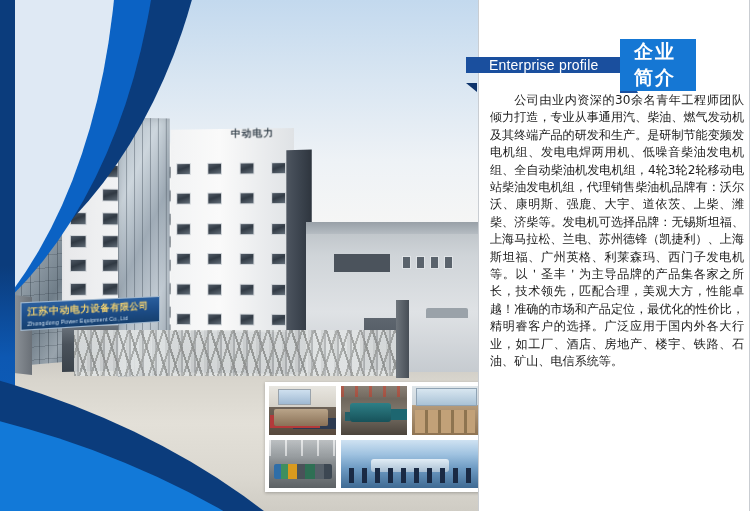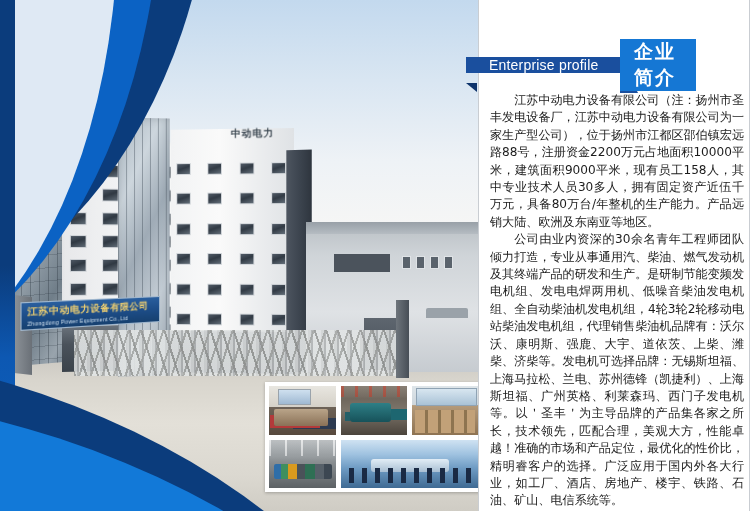--- a/index.html
+++ b/index.html
@@ -559,19 +559,18 @@
 
   <div id="panel">
 
     <div id="banner">
       <div id="banner-left">Enterprise profile</div>
       <div id="banner-right">企业简介</div>
       <div id="banner-fold"></div>
     </div>
 
     <div id="copy">
-      <p>江苏中动电力设备有限公司（注：扬州市圣丰发电设备厂，江苏中动电力设备有限公司为一家生产型公司），位于扬州市江都区邵伯镇宏远路88号，注册资金2200万元占地面积10000平米，建筑面积9000平米，现有员工158人，其中专业技术人员30多人，拥有固定资产近伍千万元，具备80万台/年整机的生产能力。产品远销大陆、欧洲及东南亚等地区。</p>
       <p>公司由业内资深的30余名青年工程师团队倾力打造，专业从事通用汽、柴油、燃气发动机及其终端产品的研发和生产。是研制节能变频发电机组、发电电焊两用机、低噪音柴油发电机组、全自动柴油机发电机组，4轮3轮2轮移动电站柴油发电机组，代理销售柴油机品牌有：沃尔沃、康明斯、强鹿、大宇、道依茨、上柴、潍柴、济柴等。发电机可选择品牌：无锡斯坦福、上海马拉松、兰电、苏州德锋（凯捷利）、上海斯坦福、广州英格、利莱森玛、西门子发电机等。以＇圣丰＇为主导品牌的产品集各家之所长，技术领先，匹配合理，美观大方，性能卓越！准确的市场和产品定位，最优化的性价比，精明睿客户的选择。广泛应用于国内外各大行业，如工厂、酒店、房地产、楼宇、铁路、石油、矿山、电信系统等。</p>
     </div>
 
   </div>
 
 </div>
 
 </body></html>

